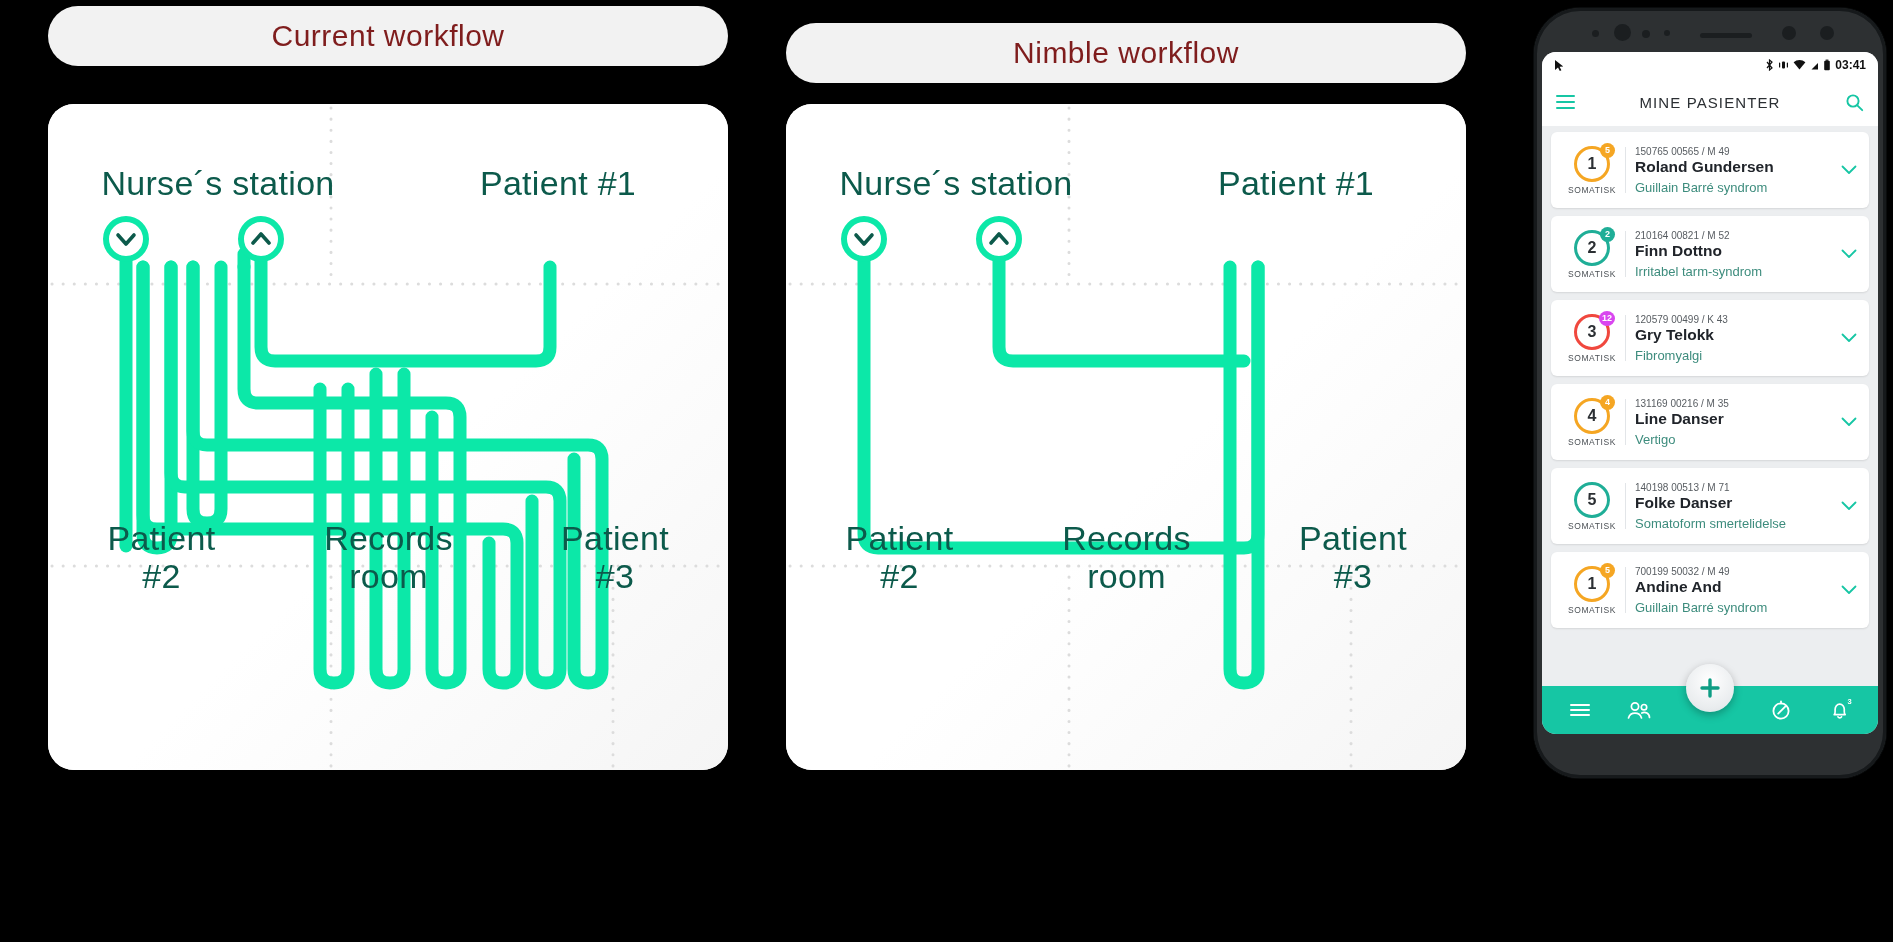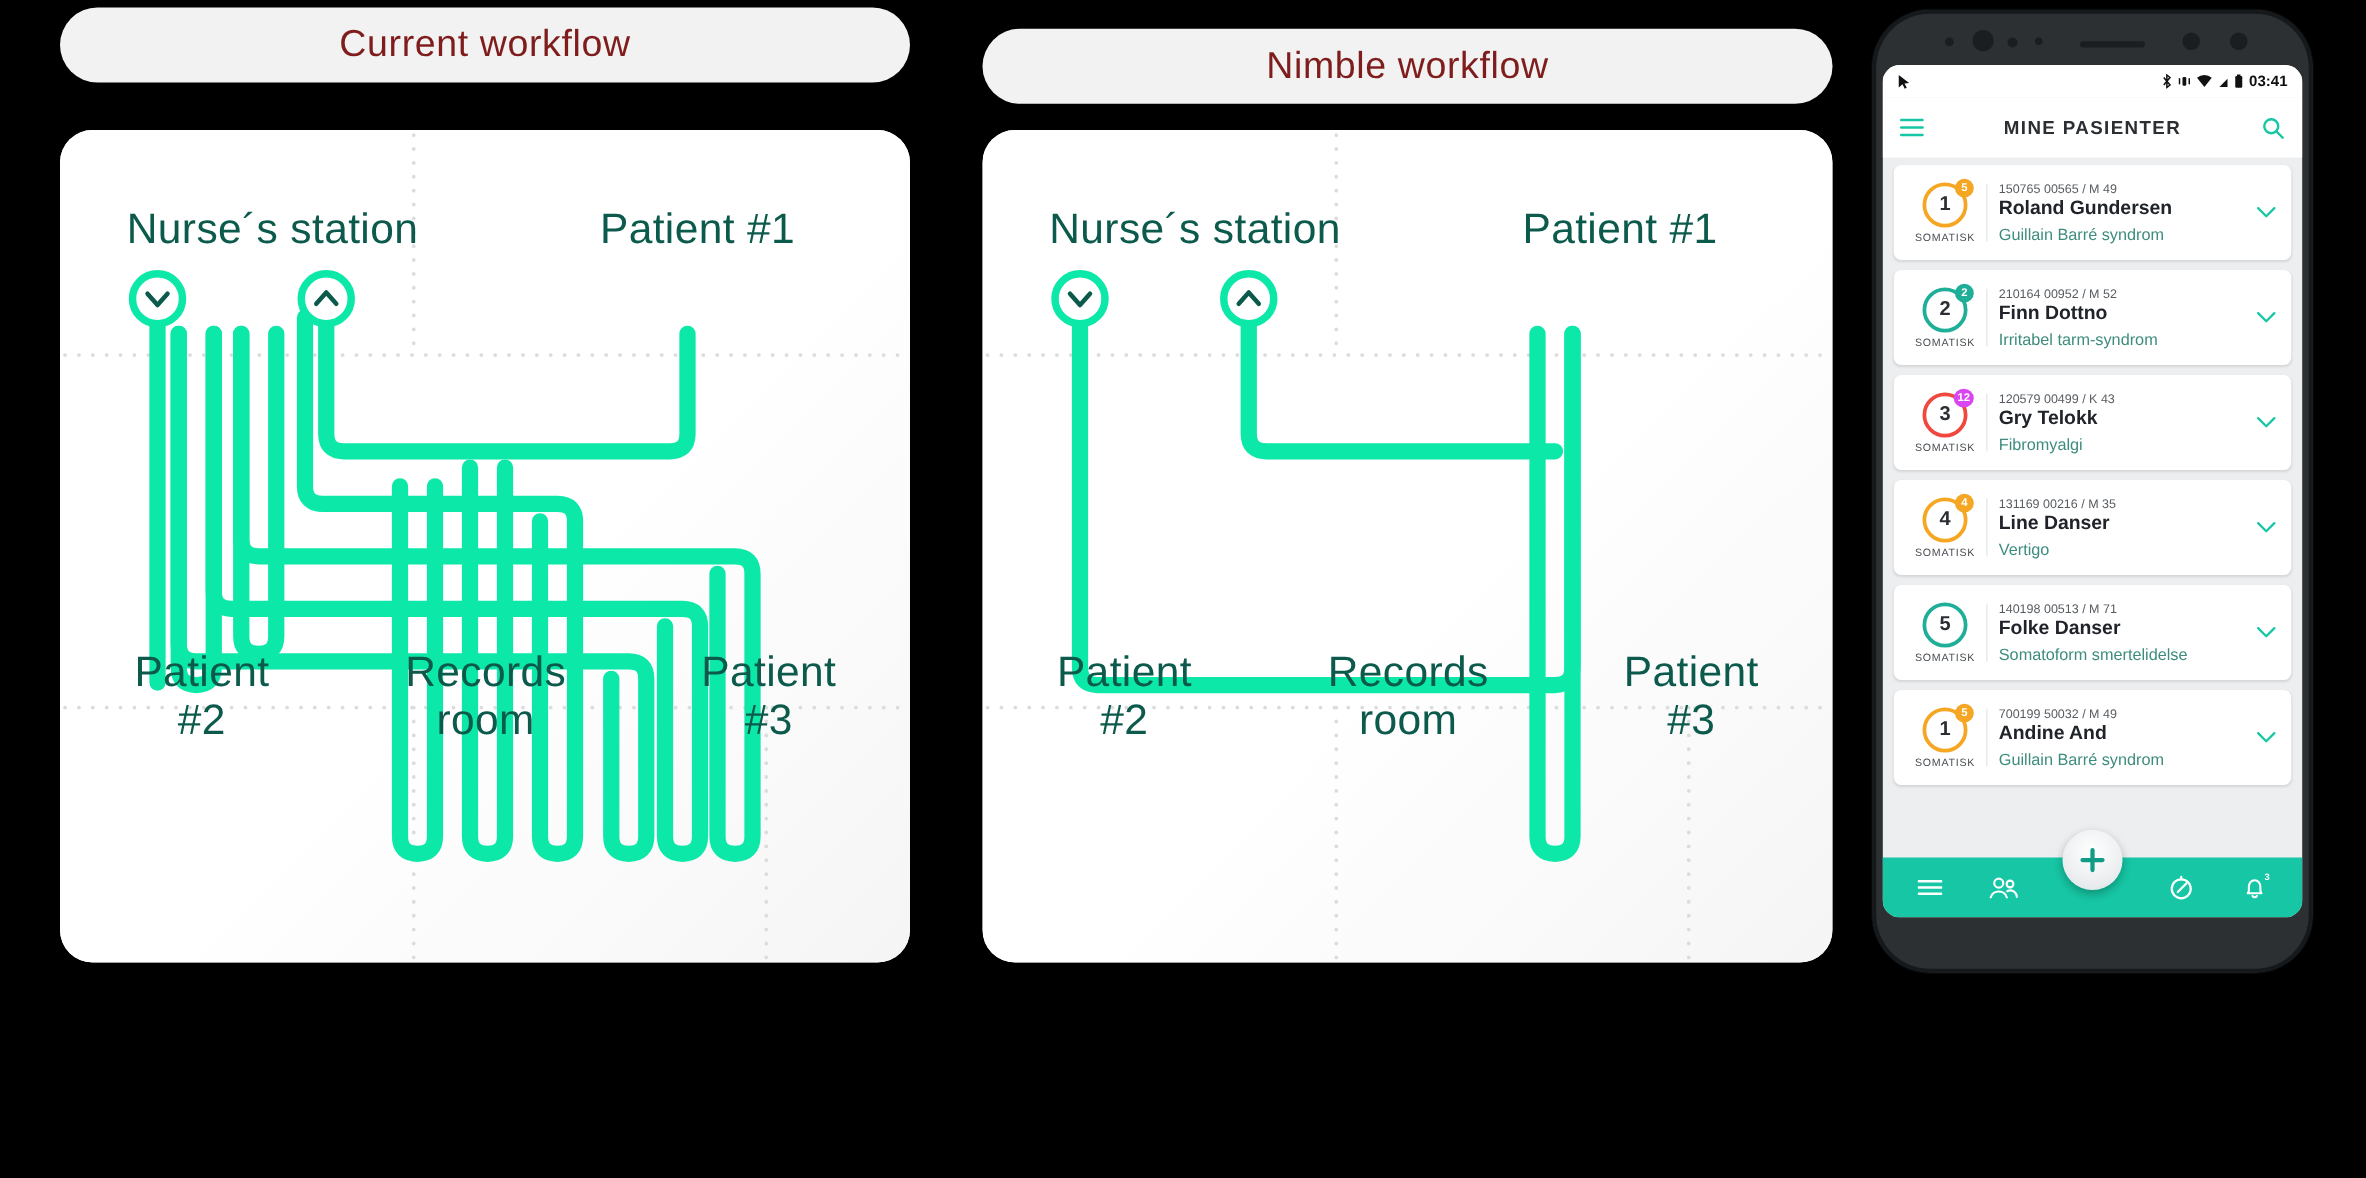--- a/index.html
+++ b/index.html
@@ -32,21 +32,21 @@
 
   .gridsvg,.linesvg{ position:absolute; inset:0; width:100%; height:100%; }
 
   .zone{
     position:absolute; color:#0c5a4b; font-size:34px; font-weight:400;
     letter-spacing:.3px; text-align:center; line-height:1.12; white-space:pre-line;
   }
 
   
   #phone{
-    position:absolute; left:1498px; top:8px; width:352px; height:770px;
+    position:absolute; left:1534px; top:8px; width:352px; height:770px;
     background:#2d3032; border-radius:46px;
     box-shadow: inset 0 0 0 3px #16191b, 0 0 0 1px #0a0c0d;
   }
   #phone-bezel{
     position:absolute; left:8px; top:44px; right:8px; bottom:44px;
     background:#141618; border-radius:14px; overflow:hidden;
   }
   #phone-screen{
     position:absolute; inset:0; background:#eceef0; overflow:hidden;
     display:flex; flex-direction:column;
@@ -60,21 +60,21 @@
   }
   #statusbar .sb-left{ flex:1; display:flex; align-items:center; }
   #statusbar .sb-right{ display:flex; align-items:center; gap:4px; }
 
   
   #appbar{
     height:48px; background:#fff; display:flex; align-items:center;
     padding:0 14px; flex:none;
   }
   #appbar .title{
-    flex:1; text-align:center; font-size:15px; font-weight:700;
+    flex:1; text-align:center; font-size:15px; font-weight:400;
     color:#2b2f33; letter-spacing:1.1px;
   }
   .ham{ width:19px; display:flex; flex-direction:column; gap:3.5px; }
   .ham i{ display:block; height:2.4px; background:#16c6a4; border-radius:2px; }
 
   
   #plist{ flex:1; overflow:hidden; padding:6px 9px 0 9px; }
   .prow{
     background:#fff; border-radius:6px; margin-bottom:8px; height:76px;
     display:flex; align-items:center; padding:0 10px;
@@ -309,21 +309,21 @@
           <div class="prow">
             <div class="ringwrap">
               <div class="ring" style="border-color:#1fae97">
                 <span>2</span>
                 <span class="badge" style="background:#1fae97">2</span>
               </div>
               <div class="somatisk">SOMATISK</div>
             </div>
             <div class="pdivider"></div>
             <div class="pinfo">
-              <div class="pid">210164 00952  / M 52</div>
+              <div class="pid">210164 00821  / M 52</div>
               <div class="pname">Finn Dottno</div>
               <div class="pdiag">Irritabel tarm-syndrom</div>
             </div>
             <div class="chev">
               <svg width="16" height="10" viewBox="0 0 16 10">
                 <path d="M1.5,1.5 L8,8 L14.5,1.5" fill="none" stroke="#16c6a4" stroke-width="1.8" stroke-linecap="round" stroke-linejoin="round"></path>
               </svg>
             </div>
           </div>
           <div class="prow">

